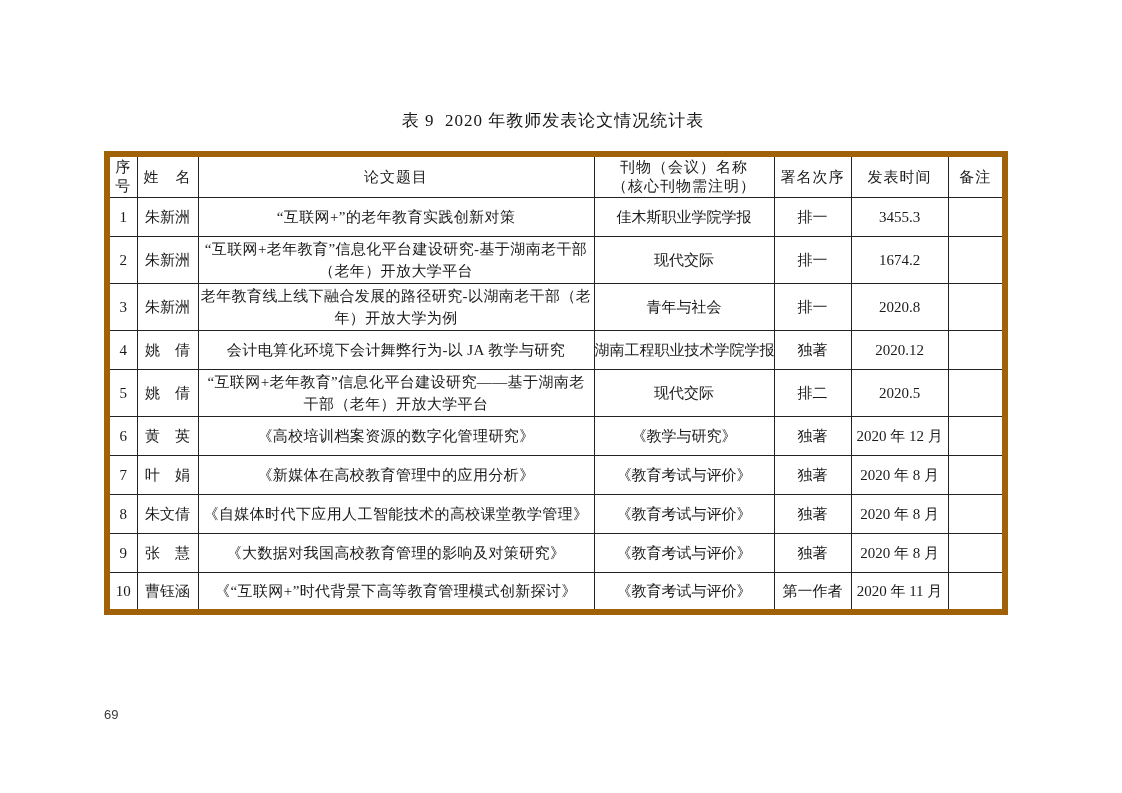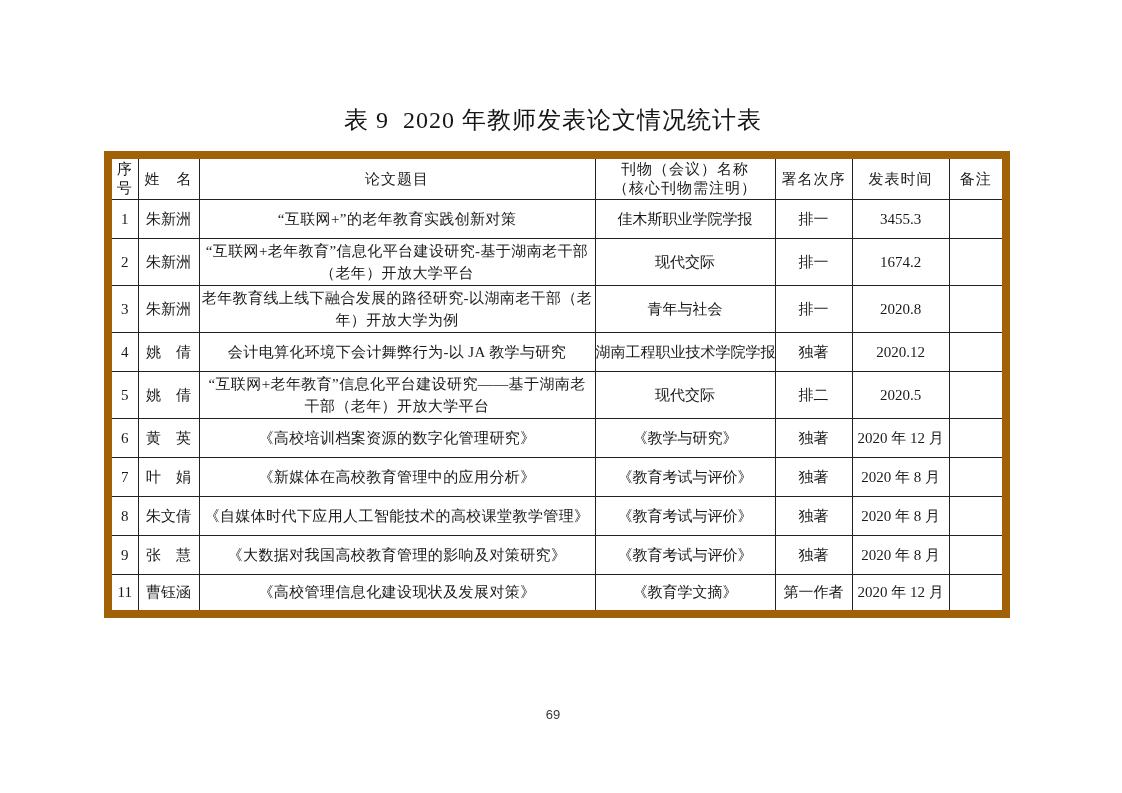--- a/index.html
+++ b/index.html
@@ -11,34 +11,34 @@
     overflow: hidden;
     font-family: "Liberation Serif", "DejaVu Serif", serif;
     color: #1a1a1a;
   }
   .doc-title {
     position: absolute;
     left: 104px;
     top: 107px;
     width: 898px;
     text-align: center;
-    font-size: 24px;
+    font-size: 17px;
     line-height: 27px;
     letter-spacing: 1px;
     color: #161616;
     white-space: pre;
   }
   table.papers {
     position: absolute;
     left: 104px;
     top: 151px;
     width: 898px;
     table-layout: fixed;
     border-collapse: collapse;
-    border: 8px solid #a16207;
+    border: 6px solid #a16207;
   }
   th, td {
     border: 1px solid #222222;
     font-size: 15px;
     font-weight: normal;
     line-height: 22px;
     text-align: center;
     vertical-align: middle;
     padding: 1px 2px;
     overflow: hidden;
@@ -47,21 +47,20 @@
   thead th { line-height: 19px; letter-spacing: 1px; }
   tbody tr { height: 39px; }
   td.c-title { text-align: center; letter-spacing: 0.4px; }
   td.c-journal, td.c-order, td.c-date { white-space: nowrap; padding: 1px 0; }
   th .hl { display: block; font-family: Liberation Serif, serif; }
   .page-number {
     position: absolute;
     left: 104px;
     top: 707px;
     width: 898px;
-    text-align: center;
     font-family: "Liberation Sans", "DejaVu Sans", sans-serif;
     font-size: 13px;
     color: #3a3a3a;
   }
 </style>
 </head>
 <body>
 
 <div class="doc-title">表 9  2020 年教师发表论文情况统计表</div>
 
@@ -165,24 +164,24 @@
       <tr>
     <td class="c-idx">9</td>
     <td class="c-name">张　慧</td>
     <td class="c-title">《大数据对我国高校教育管理的影响及对策研究》</td>
     <td class="c-journal">《教育考试与评价》</td>
     <td class="c-order">独著</td>
     <td class="c-date">2020 年 8 月</td>
     <td class="c-remark"></td>
   </tr>
       <tr>
-    <td class="c-idx">11</td>
+    <td class="c-idx">10</td>
     <td class="c-name">曹钰涵</td>
-    <td class="c-title">《高校管理信息化建设现状及发展对策》</td>
-    <td class="c-journal">《教育学文摘》</td>
+    <td class="c-title">《“互联网+”时代背景下高等教育管理模式创新探讨》</td>
+    <td class="c-journal">《教育考试与评价》</td>
     <td class="c-order">第一作者</td>
-    <td class="c-date">2020 年 12 月</td>
+    <td class="c-date">2020 年 11 月</td>
     <td class="c-remark"></td>
   </tr>
     </tbody>
 </table>
 
 <div class="page-number">69</div>
 
 </body></html>

